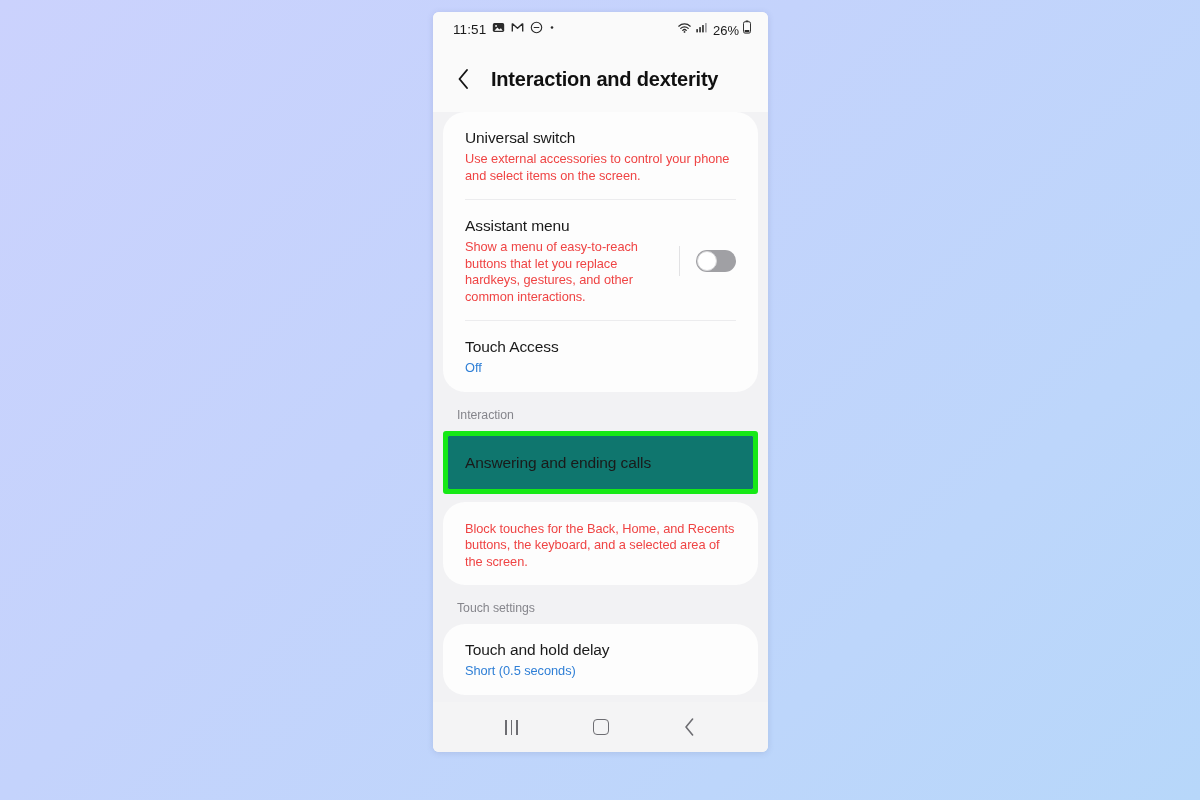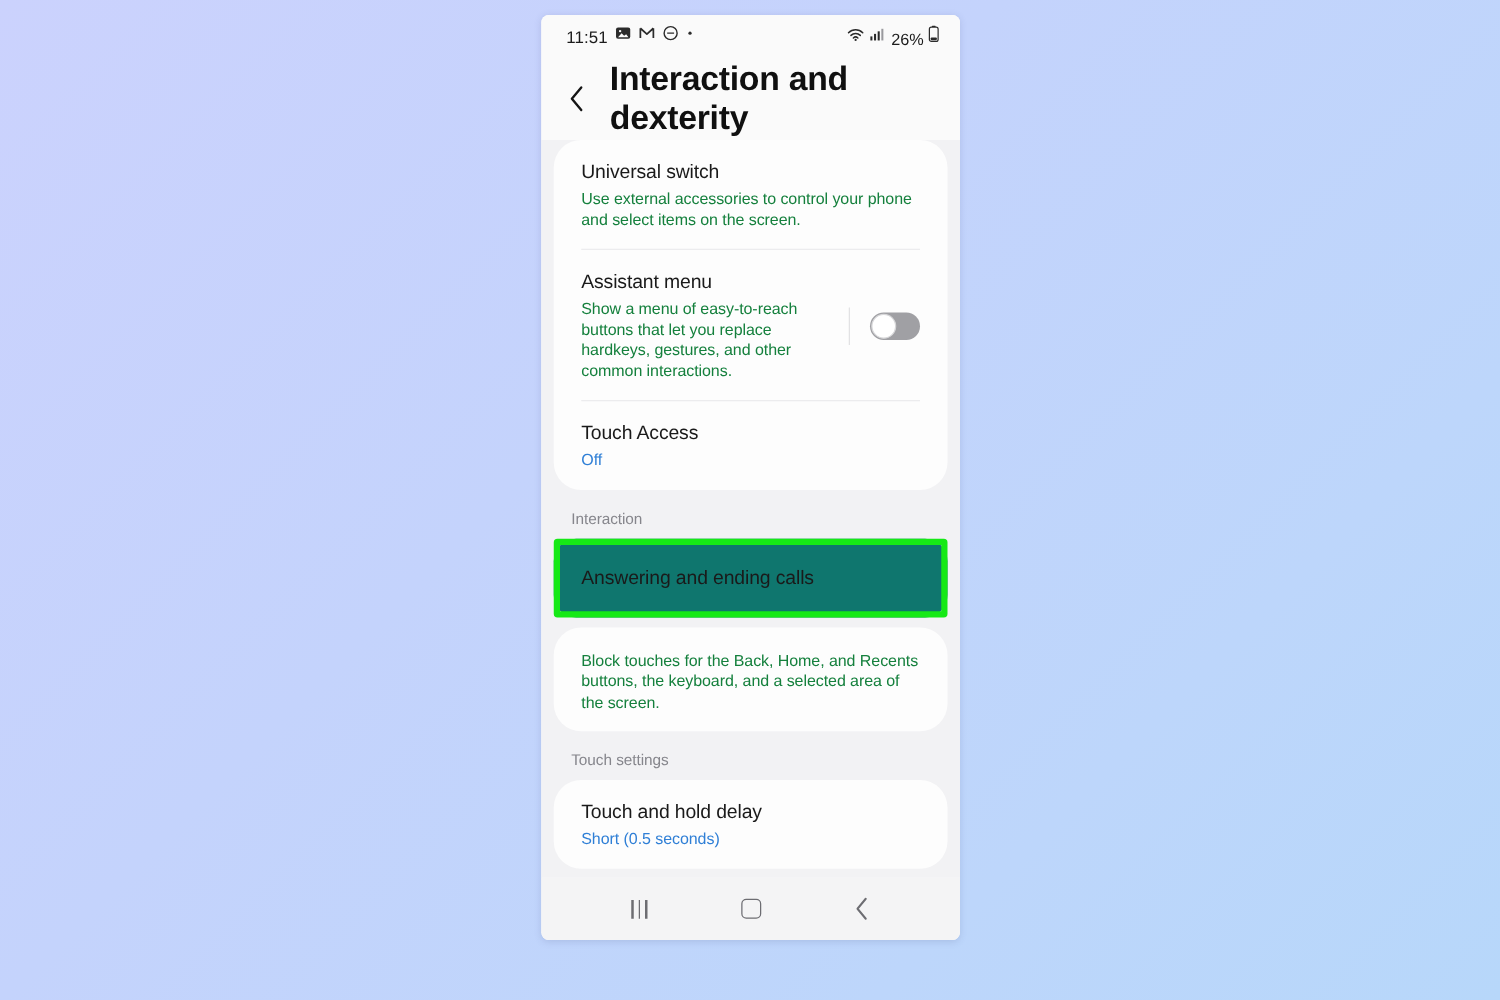--- a/index.html
+++ b/index.html
@@ -75,21 +75,21 @@
   }
   .back-btn {
     width: 20px;
     height: 24px;
     display: flex;
     align-items: center;
     justify-content: center;
     cursor: pointer;
   }
   .page-title {
-    font-size: 27px;
+    font-size: 20px;
     font-weight: 700;
     color: #101010;
     letter-spacing: -.2px;
   }
 
   
   .content {
     flex: 1 1 auto;
     background: #f2f2f4;
     overflow: hidden;
@@ -115,21 +115,21 @@
 
   .row-title {
     font-size: 15.5px;
     color: #1a1a1a;
     line-height: 20px;
     font-weight: 400;
     letter-spacing: -.1px;
   }
   .row-sub {
     font-size: 12.8px;
-    color: #15803d;
+    color: #ef4444;
     line-height: 16.5px;
     margin-top: 3px;
     letter-spacing: -.05px;
   }
   .row-sub.link {
     color: #2f7fd6;
   }
 
   .divider {
     height: 1px;

